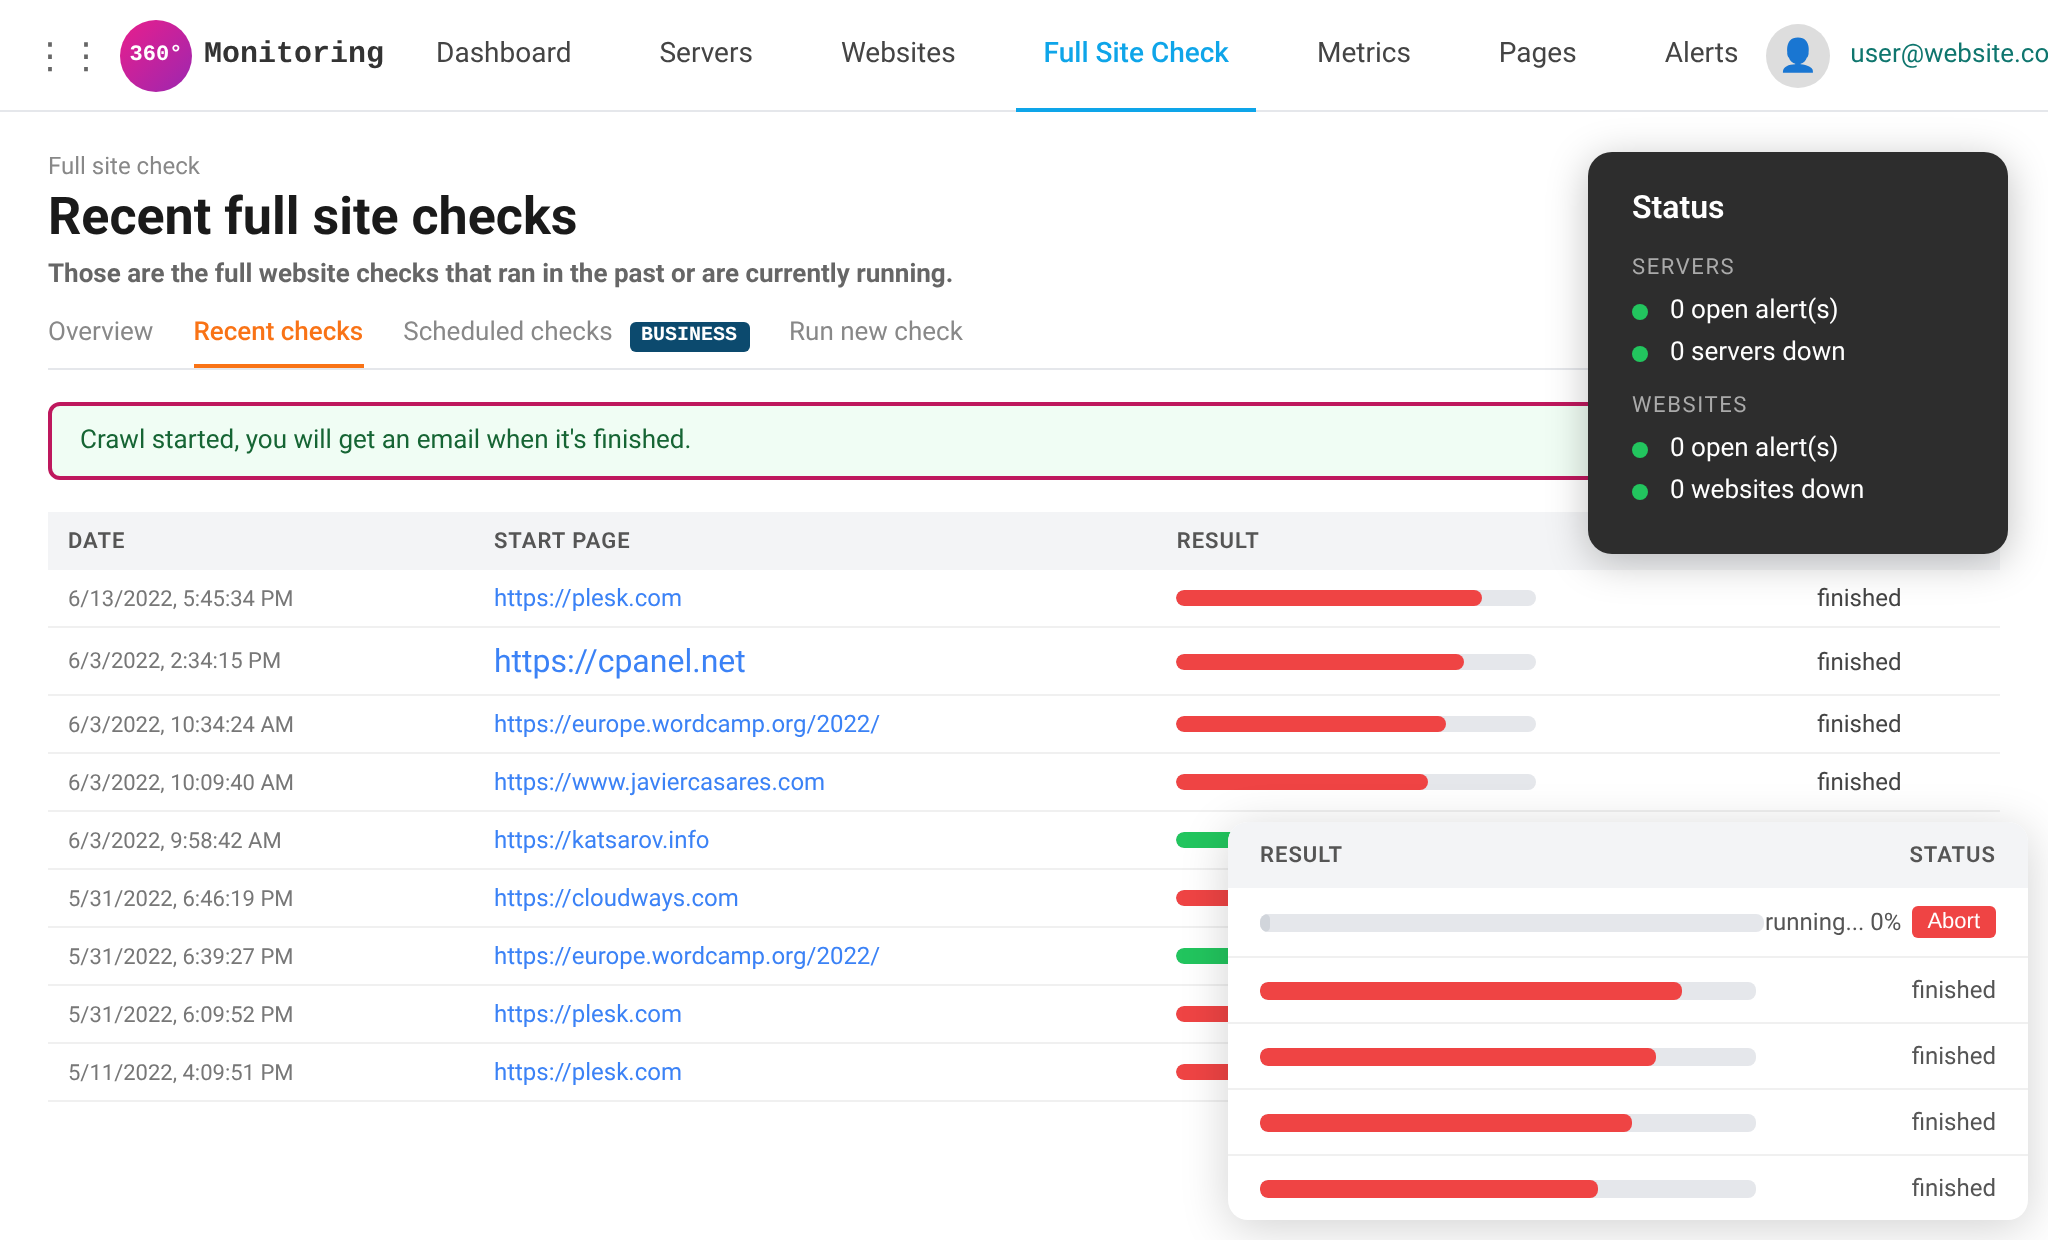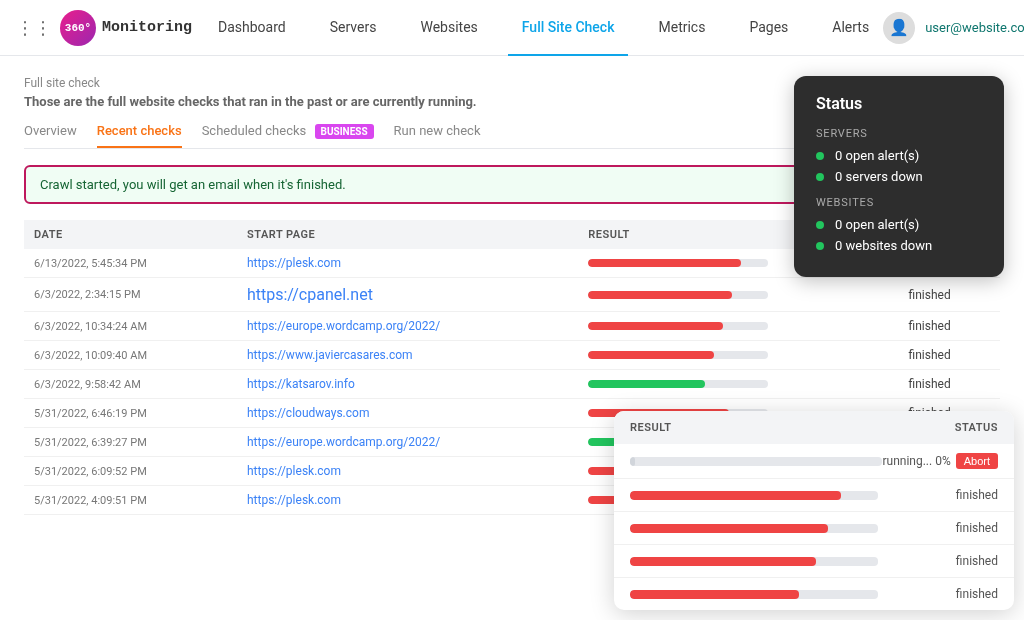--- a/index.html
+++ b/index.html
@@ -158,21 +158,21 @@
       font-weight: 500;
     }
     .tab-badge {
       font-size: 10px;
       font-weight: bold;
       padding: 2px 6px;
       border-radius: 3px;
       margin-left: 5px;
       color: #fff;
     }
-    .badge-business { background: #d946ef; }
+    .badge-business { background: #0c4a6e; font-family: Liberation Mono, monospace; }
 
     
     .alert-bar {
       background: #f0fdf4;
       border: 2px solid #be185d;
       border-radius: 6px;
       padding: 10px 14px;
       font-size: 13px;
       color: #166534;
       margin-bottom: 16px;
@@ -346,20 +346,21 @@
     <span style="color:#aaa;font-size:12px">▾</span>
     <span class="nav-lang">ENG</span>
     <span style="color:#aaa;font-size:12px">▾</span>
   </div>
 </nav>
 
 <div class="main-wrap">
 
   <div class="main-content">
     <div class="breadcrumb">Full site check</div>
+    <h1 class="page-title">Recent full site checks</h1>
     <p class="page-subtitle">Those are the full website checks that ran in the past or are currently running.</p>
 
     <div class="tabs">
       <div class="tab">Overview</div>
       <div class="tab active">Recent checks</div>
       <div class="tab">
         <span>Scheduled checks</span>
         <span class="tab-badge badge-business">BUSINESS</span>
       </div>
       <div class="tab">Run new check</div>
@@ -467,21 +468,21 @@
             <td>
               <div class="progress-wrap">
                 <div class="progress-bar-bg">
                   <div style="height: 100%; border-radius: 4px; width: 72%; background: rgb(239, 68, 68);"></div>
                 </div>
               </div>
             </td>
             <td class="status-finished">finished</td>
           </tr>
           <tr>
-            <td style="font-size: 11px; color: rgb(119, 119, 119); white-space: nowrap;">5/31/2022, 4:09:51 PM</td>
+            <td style="font-size: 11px; color: rgb(119, 119, 119); white-space: nowrap;">5/11/2022, 4:09:51 PM</td>
             <td><a href="#" style="color: rgb(59, 130, 246); text-decoration: none; font-size: 12px;">https://plesk.com</a></td>
             <td>
               <div class="progress-wrap">
                 <div class="progress-bar-bg">
                   <div style="height: 100%; border-radius: 4px; width: 68%; background: rgb(239, 68, 68);"></div>
                 </div>
               </div>
             </td>
             <td class="status-finished">finished</td>
           </tr>

